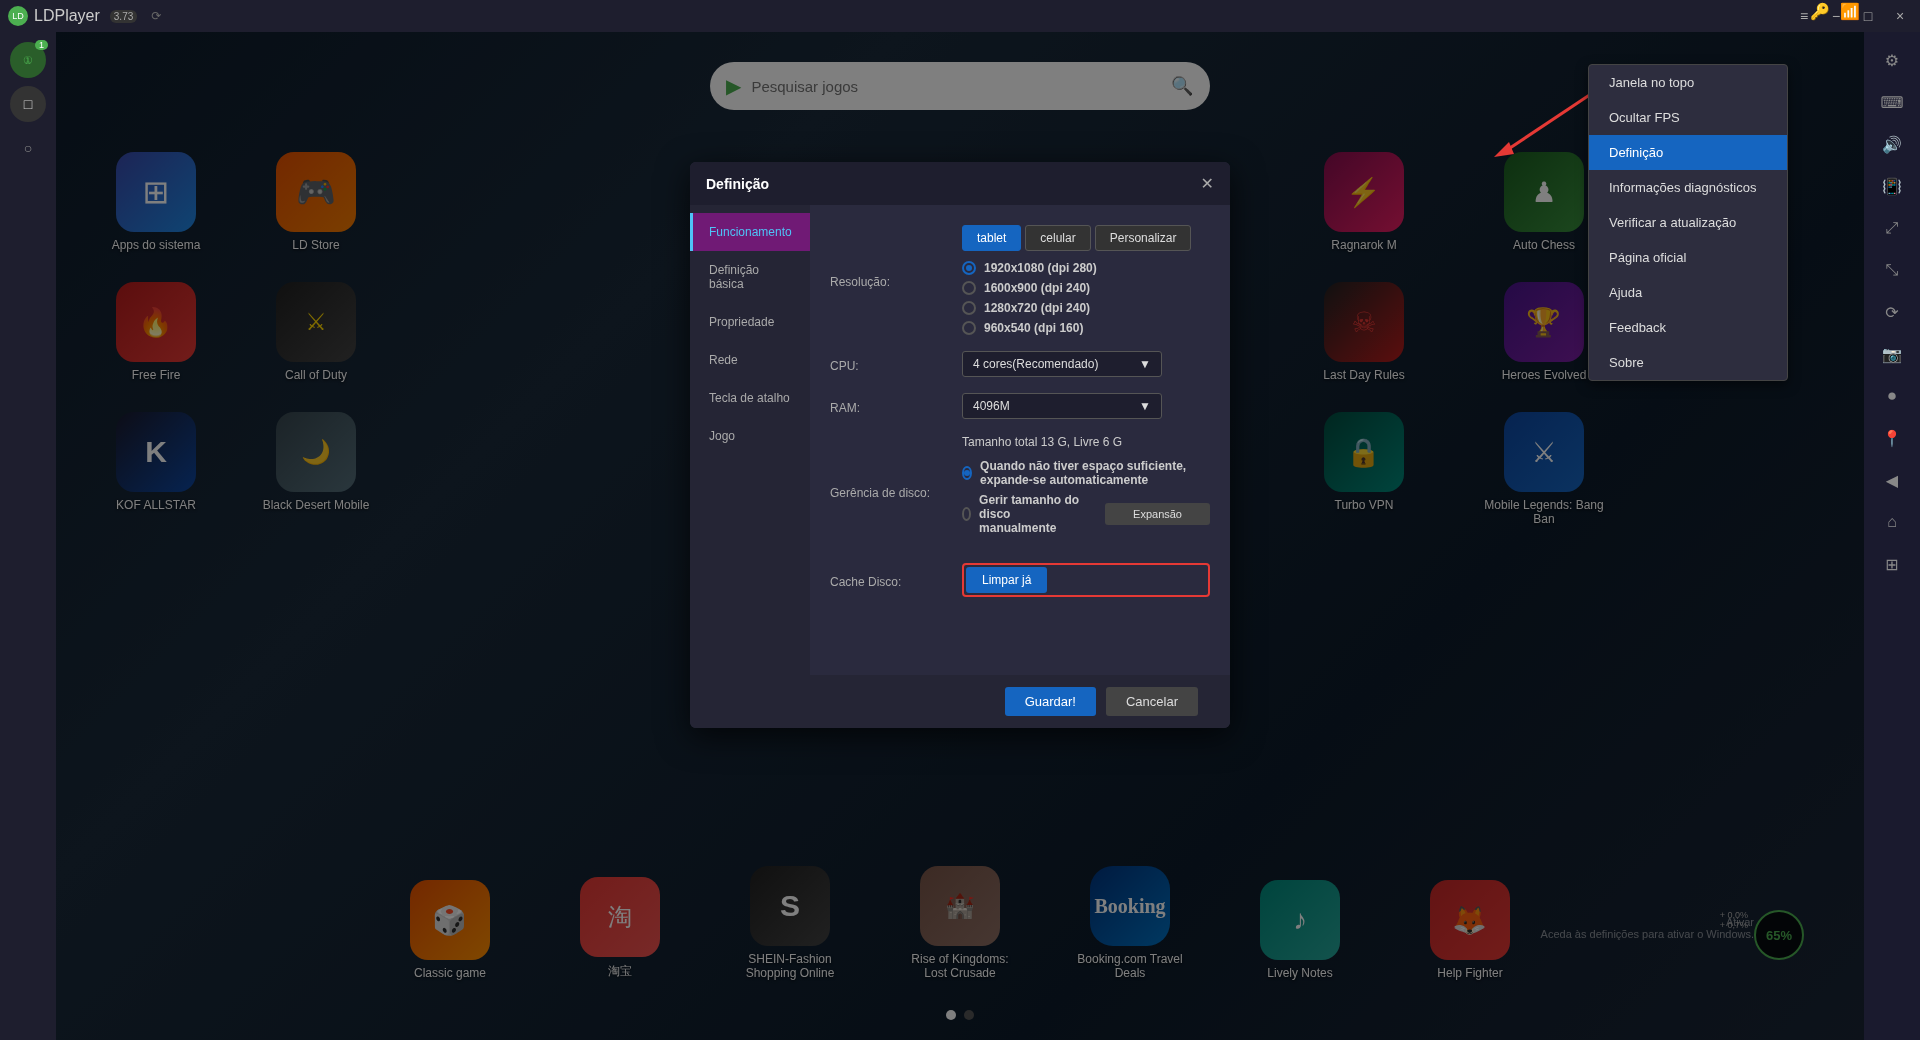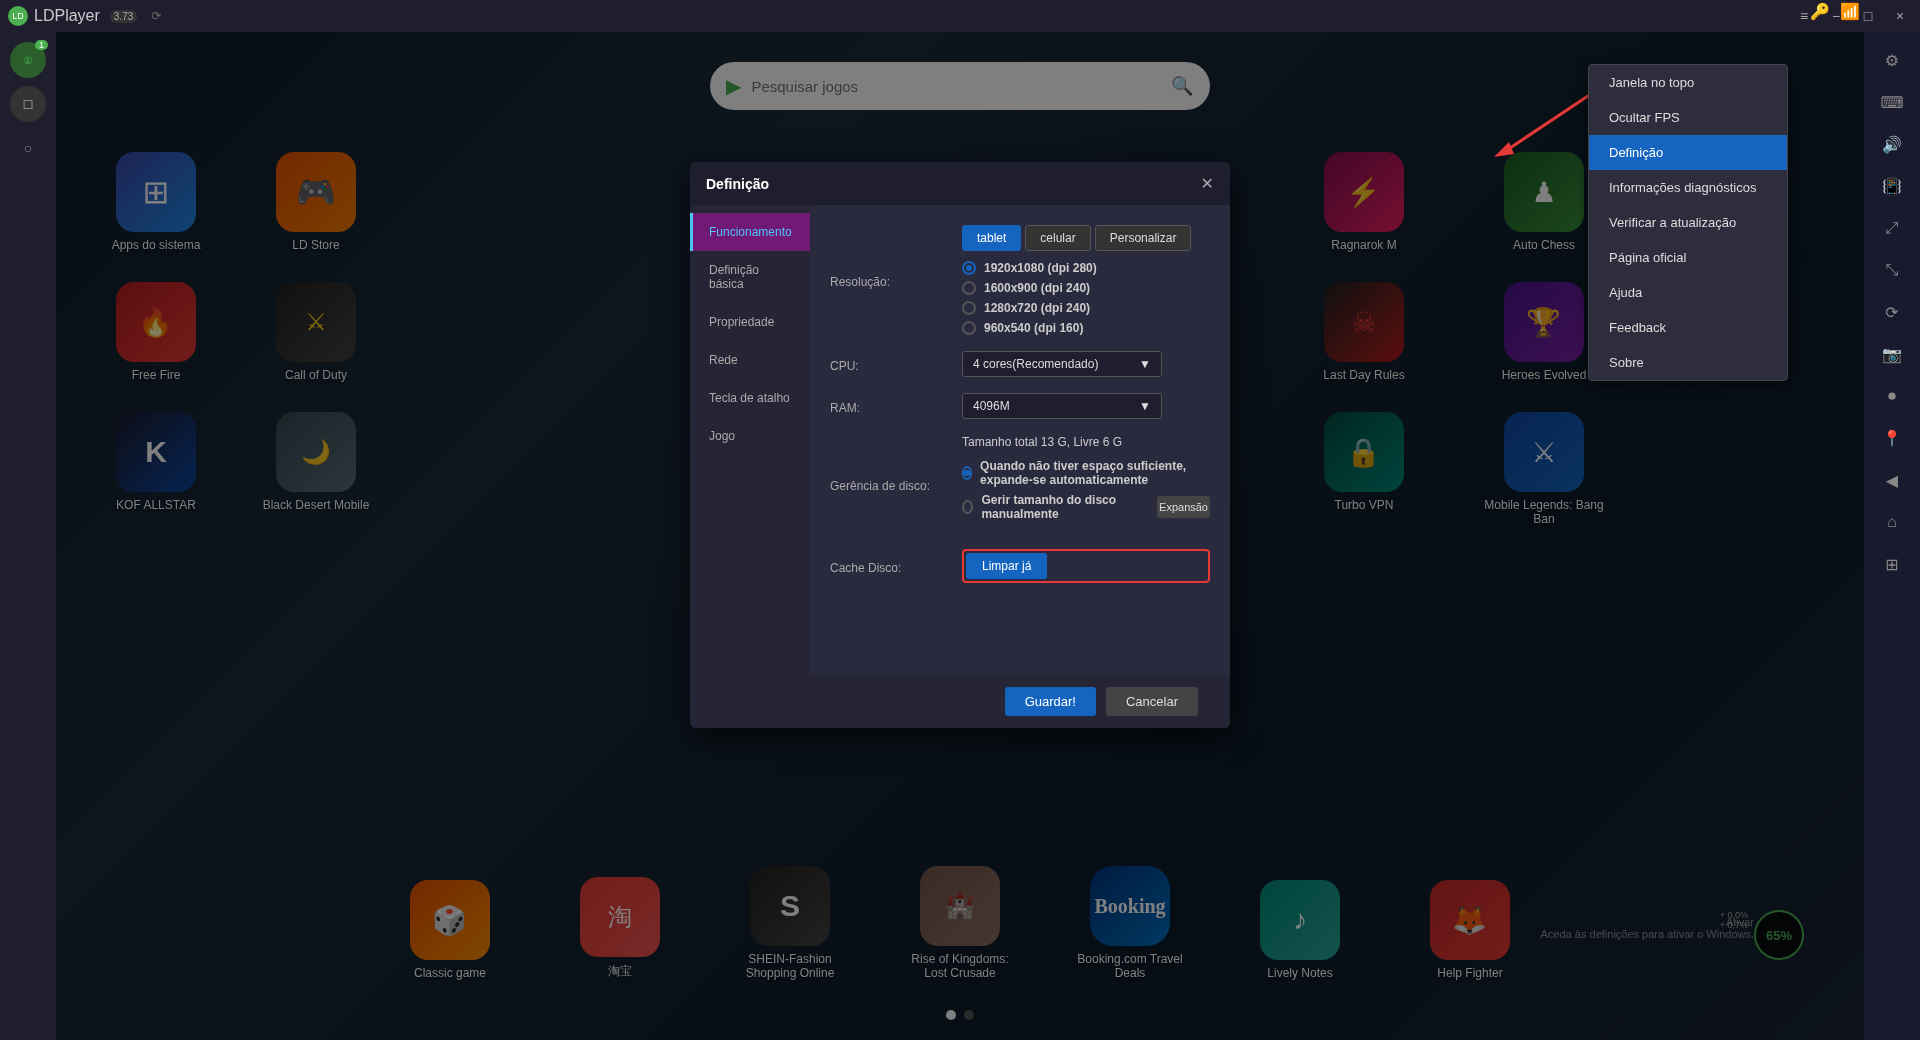--- a/index.html
+++ b/index.html
@@ -473,21 +473,21 @@
       border-radius: 3px;
       font-size: 13px;
       cursor: pointer;
       border: none;
     }
 
     
     .expansion-btn {
       background: #444;
       color: #ddd;
-      padding: 5px 2px;
+      padding: 5px 28px;
       border-radius: 3px;
       font-size: 11px;
       cursor: pointer;
       border: none;
       margin-left: 8px;
     }
 
     
     #perf-badge {
       position: absolute;

